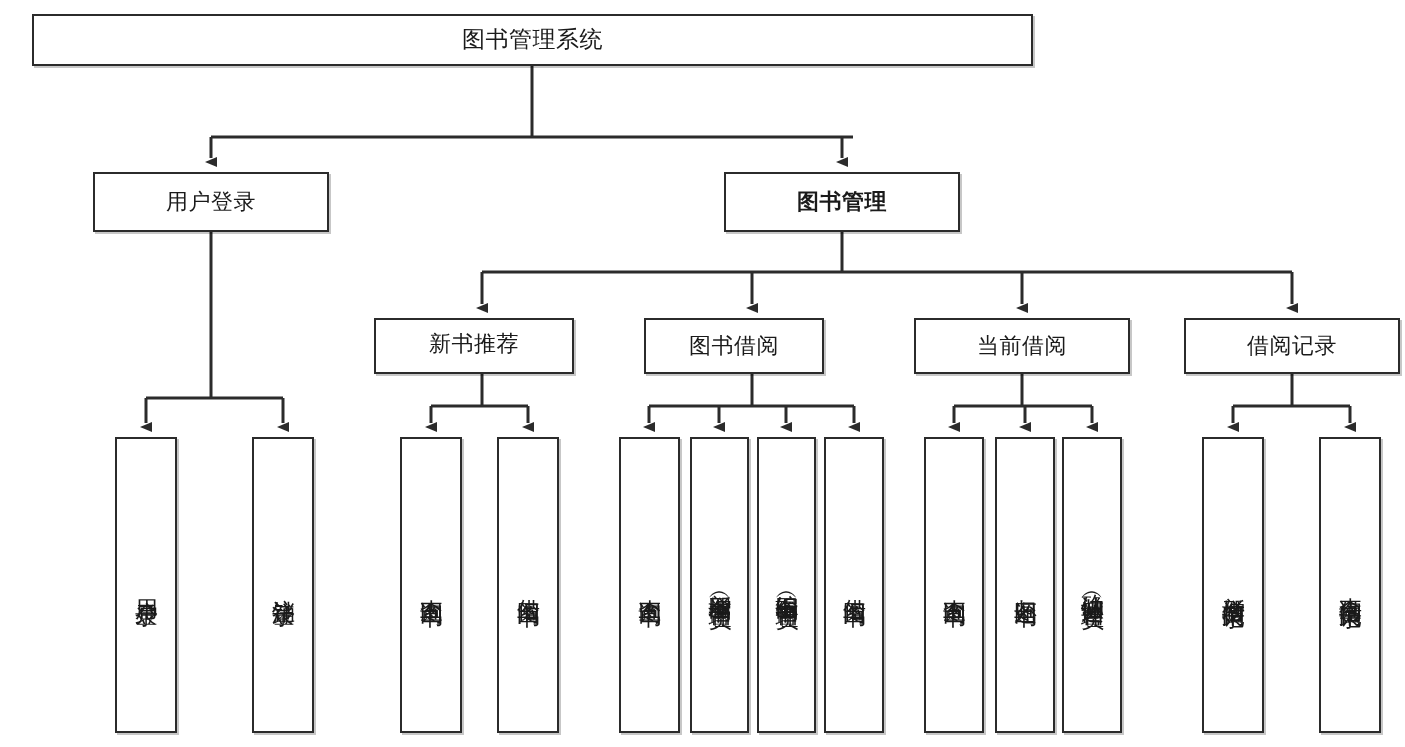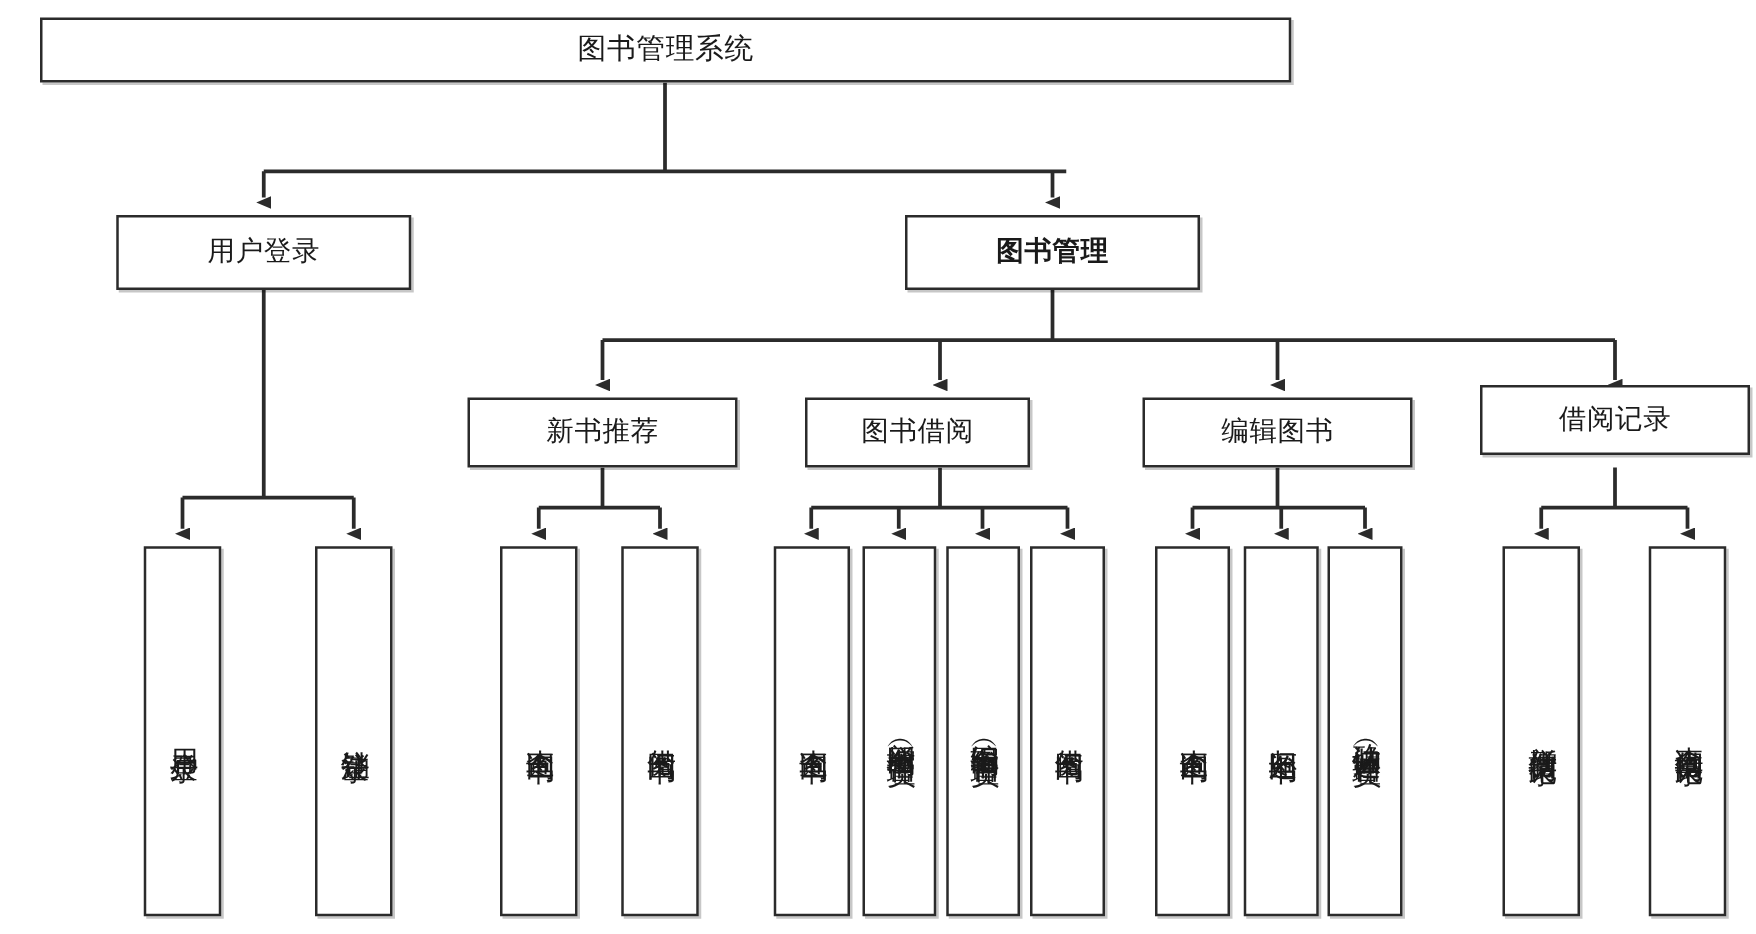--- a/index.html
+++ b/index.html
@@ -133,30 +133,30 @@
     <span class="label">图书管理系统</span>
   </div>
 
   <div class="node horiz" style="left:81px; top:172px; width:236px; height:60px;">
     <span class="label">用户登录</span>
   </div>
   <div class="node horiz" style="left:712px; top:172px; width:236px; height:60px;font-weight:bold;">
     <span class="label">图书管理</span>
   </div>
 
-  <div class="node horiz" style="left:362px; top:318px; width:216px; height:56px;">
+  <div class="node horiz" style="left:362px; top:318px; width:200px; height:56px;font-family:Liberation Mono, monospace;">
     <span class="label">新书推荐</span>
   </div>
   <div class="node horiz" style="left:632px; top:318px; width:180px; height:56px;">
     <span class="label">图书借阅</span>
   </div>
   <div class="node horiz" style="left:902px; top:318px; width:216px; height:56px;">
-    <span class="label">编辑图书</span>
-  </div>
-  <div class="node horiz" style="left:1172px; top:308px; width:216px; height:56px;">
+    <span class="label">当前借阅</span>
+  </div>
+  <div class="node horiz" style="left:1172px; top:318px; width:216px; height:56px;">
     <span class="label">借阅记录</span>
   </div>
 
   <div class="node vert" style="left:103px; top:437px; width:62px; height:296px;">
     <span class="label">用户登录</span>
   </div>
   <div class="node vert" style="left:240px; top:437px; width:62px; height:296px;">
     <span class="label">注销登录</span>
   </div>
 

